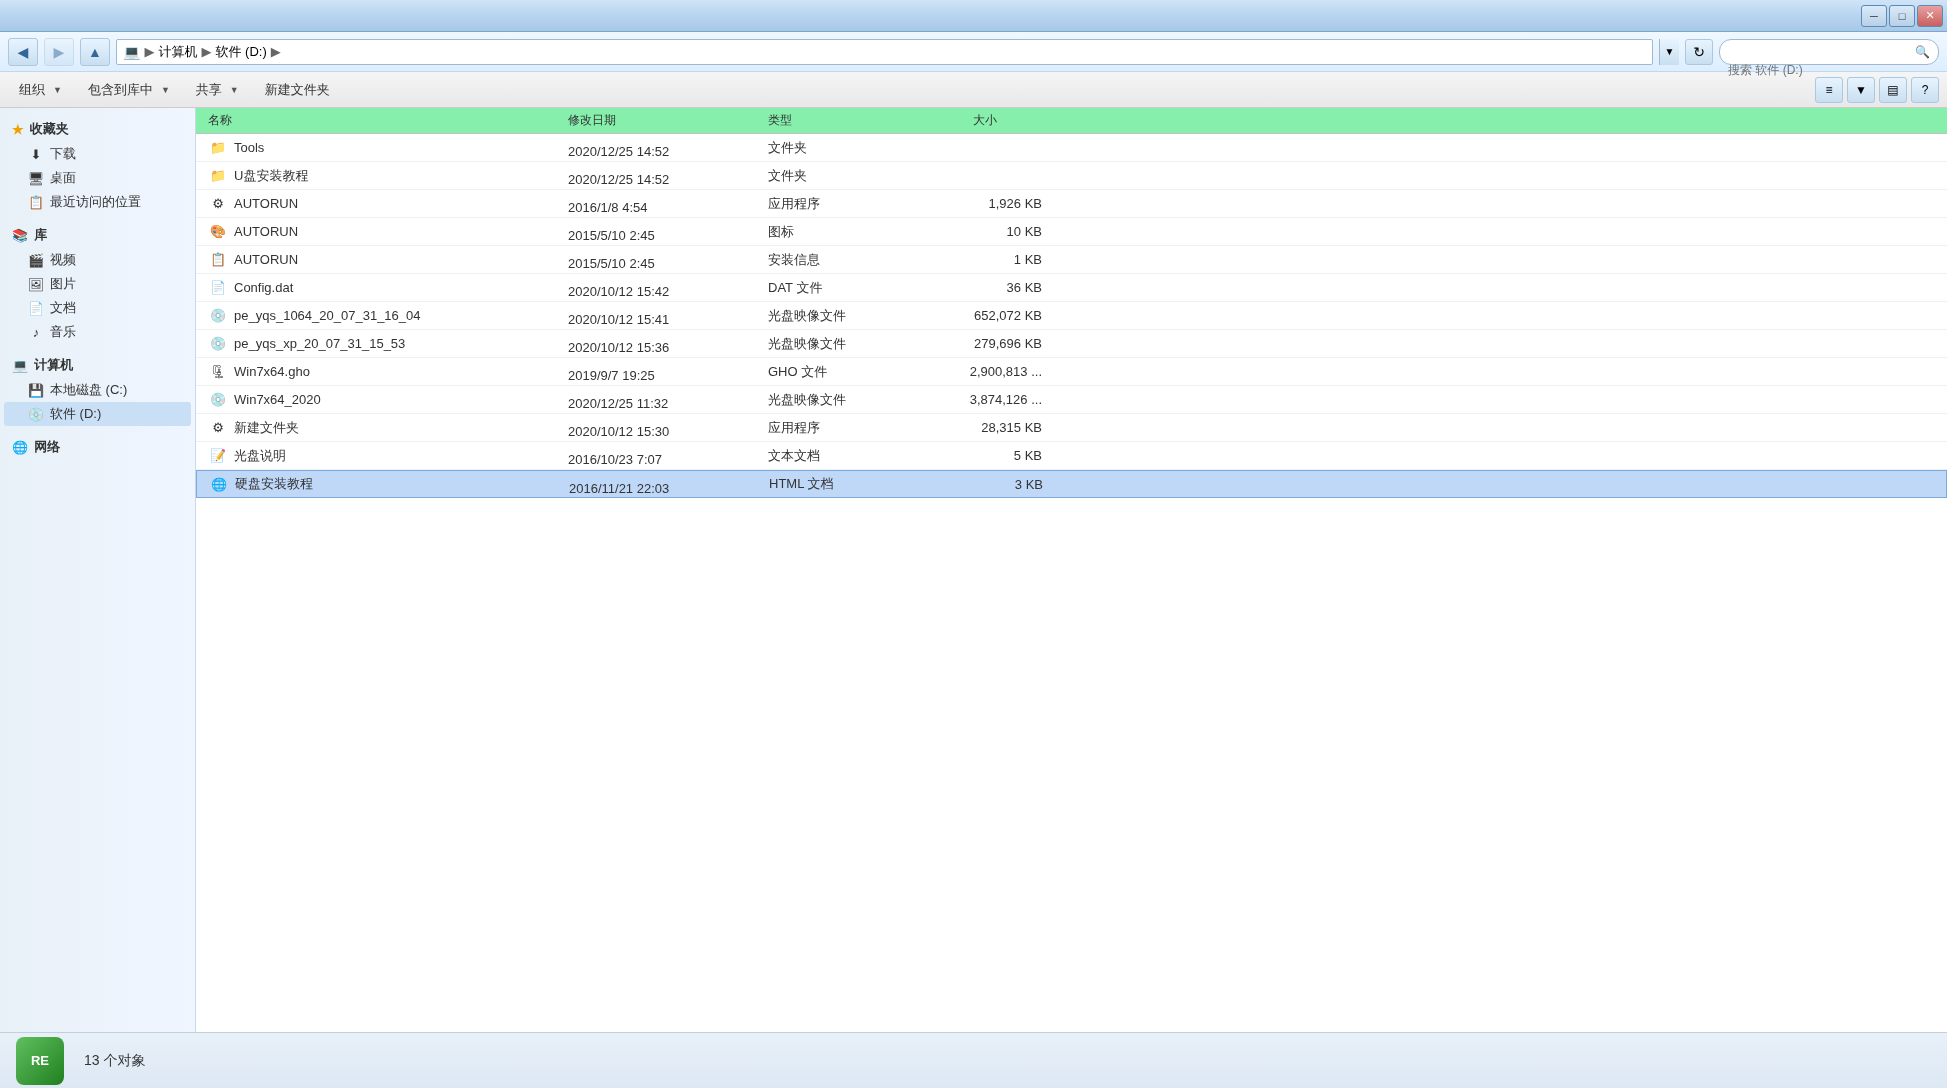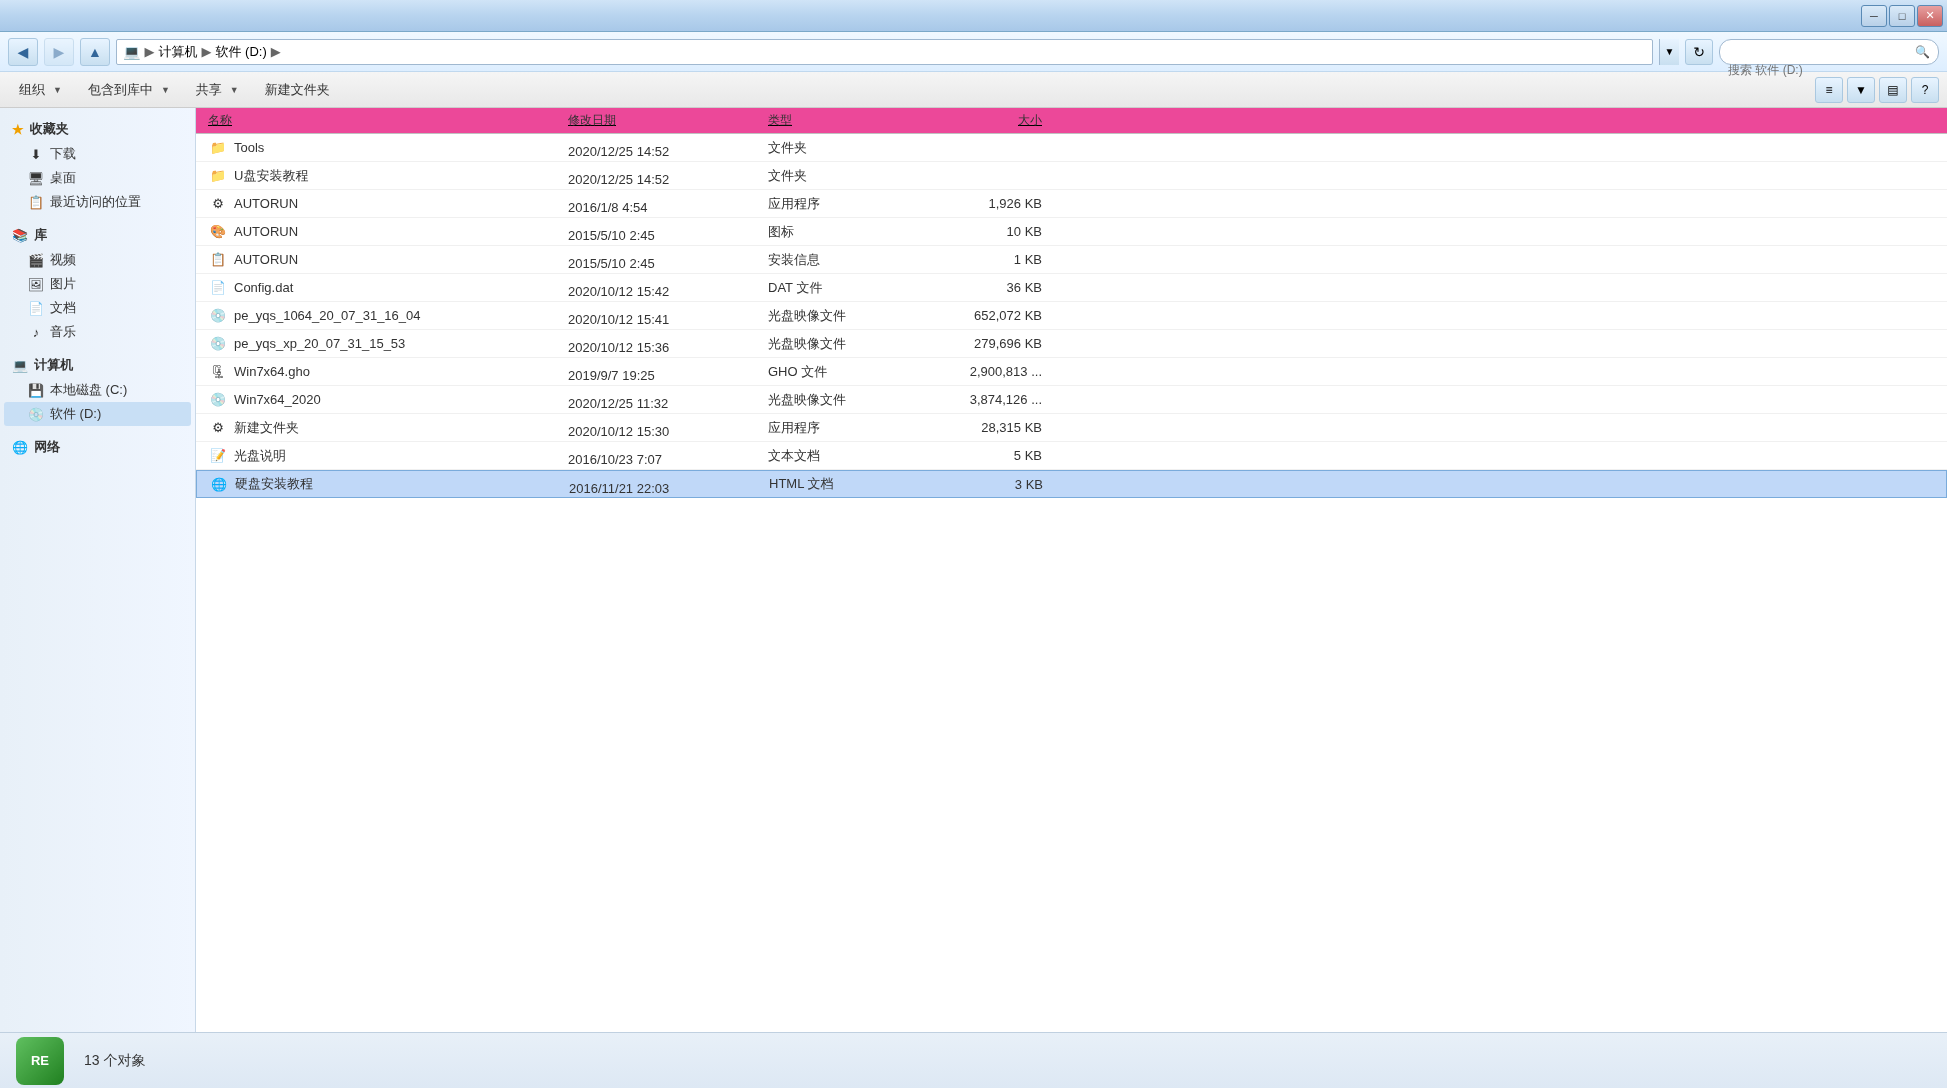--- a/index.html
+++ b/index.html
@@ -225,41 +225,40 @@
     }
 
     
     .file-list-container {
       flex: 1;
       overflow-y: auto;
     }
     .file-list-header {
       display: flex;
       align-items: center;
-      background: #ec4899;
+      background: #86efac;
       border-bottom: 1px solid #c0c0c0;
       height: 26px;
       padding: 0 4px;
       position: sticky;
       top: 0;
       z-index: 10;
-      text-decoration: underline;
     }
     .col-header {
       font-size: 12px;
       color: #333;
       padding: 0 8px;
       cursor: pointer;
       user-select: none;
       white-space: nowrap;
     }
     .col-name { width: 360px; }
     .col-date { width: 200px; }
     .col-type { width: 160px; }
-    .col-size { width: 130px; text-align: right; }
+    .col-size { width: 130px; text-align: center; }
 
     .file-row {
       display: flex;
       align-items: center;
       height: 28px;
       padding: 0 4px;
       cursor: pointer;
       border-bottom: 1px solid #f0f0f0;
     }
 

